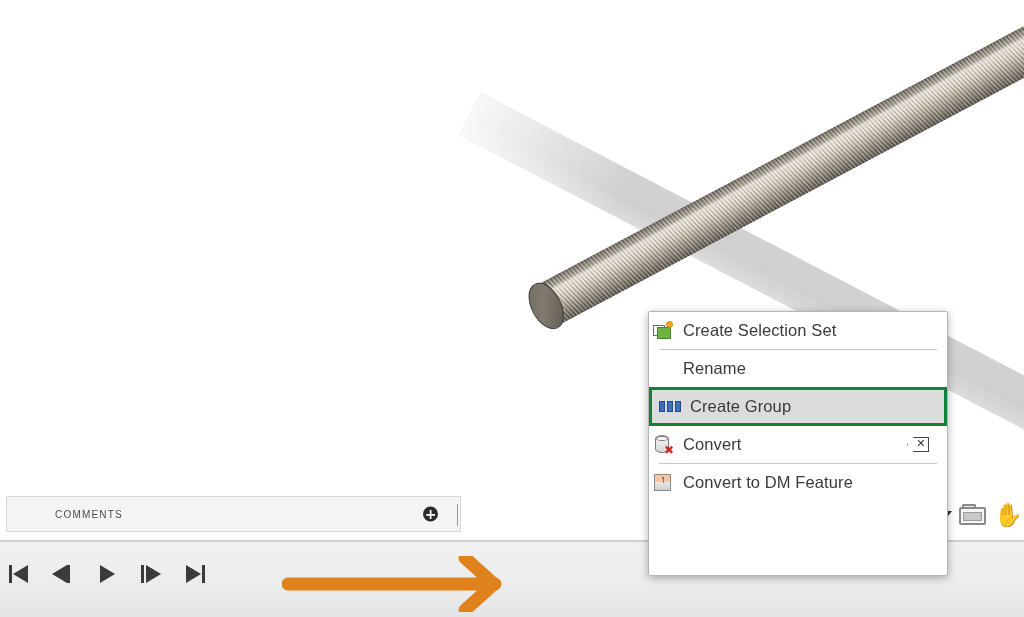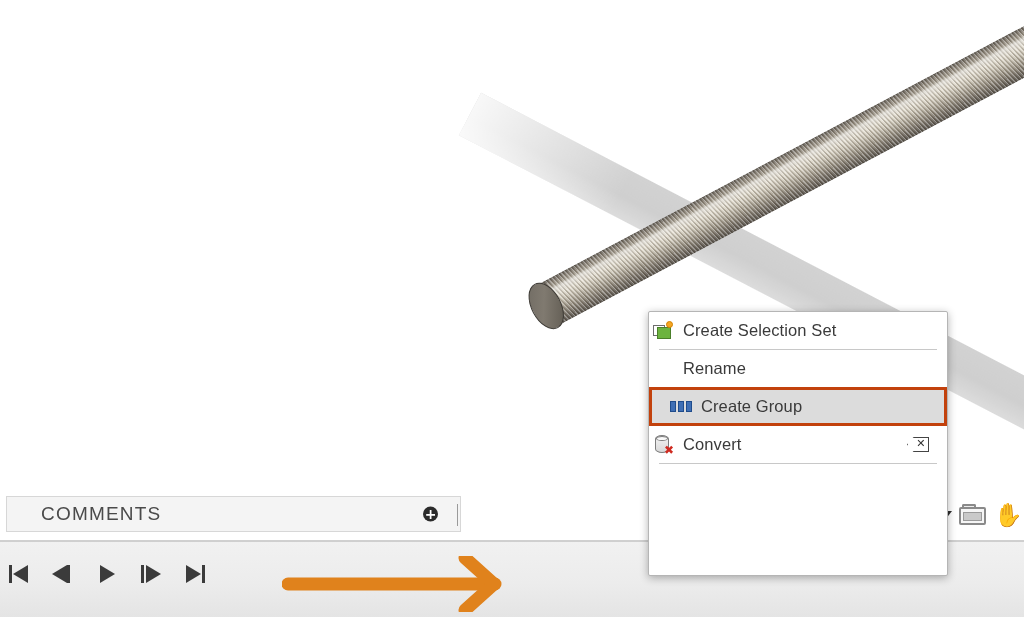--- a/index.html
+++ b/index.html
@@ -89,24 +89,24 @@
     color:#3a3a3a;font-size:16.5px;letter-spacing:.1px;
     cursor:default;
   }
   .mi .mi-ico{width:26px;height:24px;flex:0 0 26px;margin-right:6px;position:relative;}
   .mi .mi-label{white-space:nowrap;}
   .mi .mi-shortcut{margin-left:auto;padding-right:14px;color:#4a4a4a;display:flex;align-items:center;}
   .mi.noicon .mi-label{margin-left:32px;}
   .mi-sep{height:1px;background:#c8c8c8;margin:0 10px;}
   .mi.highlight{
     background:#dcdcdc;
-    border:3px solid #c2410c;
+    border:3px solid #15803d;
     height:39px;
     box-sizing:border-box;
-    padding-left:17px;
+    padding-left:6px;
   }
 
   
   .ico-selset{position:absolute;left:2px;top:3px;width:19px;height:17px;}
   .ico-selset .b{position:absolute;left:0;top:3px;width:12px;height:11px;background:#fff;border:1.3px solid #6d6d6d;box-sizing:border-box;}
   .ico-selset .g{position:absolute;left:4px;top:5px;width:14px;height:12px;background:#6cb33f;border:1.3px solid #4a7f2a;box-sizing:border-box;}
   .ico-selset .s{position:absolute;left:13px;top:-1px;width:7px;height:7px;border-radius:50%;background:#f5a623;border:1px solid #d28100;box-sizing:border-box;}
 
   .ico-group{position:absolute;left:1px;top:6px;width:22px;height:11px;display:flex;gap:2px;}
   .ico-group i{display:block;width:6px;height:11px;background:#3f6fb5;border:1.4px solid #1f4c8c;box-sizing:border-box;}
@@ -138,21 +138,21 @@
   .ico-bksp .xm{position:absolute;left:8px;top:-1px;width:12px;height:15px;color:#333;font-size:11px;line-height:16px;text-align:center;font-family:"DejaVu Sans",sans-serif;}
 
   
   .comments-bar{
     position:absolute;left:6px;top:496px;width:455px;height:36px;
     background:#f4f4f4;border:1px solid #d7d7d7;box-sizing:border-box;
     display:flex;align-items:center;
     z-index:10;
   }
   .comments-title{
-    margin-left:34px;font-size:19px;letter-spacing:1.2px;color:#4a4a4a;
+    margin-left:48px;font-size:10px;letter-spacing:1.2px;color:#4a4a4a;
   }
   .comments-plus{
     position:absolute;right:22px;top:50%;transform:translateY(-50%);
     width:15px;height:15px;border-radius:50%;background:#2b2b2b;
     color:#fff;font-size:14px;line-height:14px;text-align:center;font-weight:bold;
     font-family:"DejaVu Sans",sans-serif;
   }
   .comments-divider{
     position:absolute;right:2px;top:7px;width:1px;height:22px;background:#9a9a9a;
   }
@@ -281,20 +281,29 @@
         </span>
         <span class="mi-label">Convert</span>
         <span class="mi-shortcut">
           <span class="ico-bksp">
             <span class="shape"></span>
             <span class="xm">✕</span>
           </span>
         </span>
       </div>
       <div class="mi-sep"></div>
+      <div class="mi">
+        <span class="mi-ico">
+          <span class="ico-dm">
+            <i class="vl"></i>
+            <i class="dot"></i>
+          </span>
+        </span>
+        <span class="mi-label">Convert to DM Feature</span>
+      </div>
     </div>
 
   <svg class="arrow-anno" viewBox="0 0 245 56">
     <g fill="none" stroke="#e0821c" stroke-width="13" stroke-linecap="round" stroke-linejoin="round">
       <line x1="6" y1="28" x2="213" y2="28"></line>
       <polyline points="183,2 212,28 183,54"></polyline>
     </g>
   </svg>
 
 </div>

